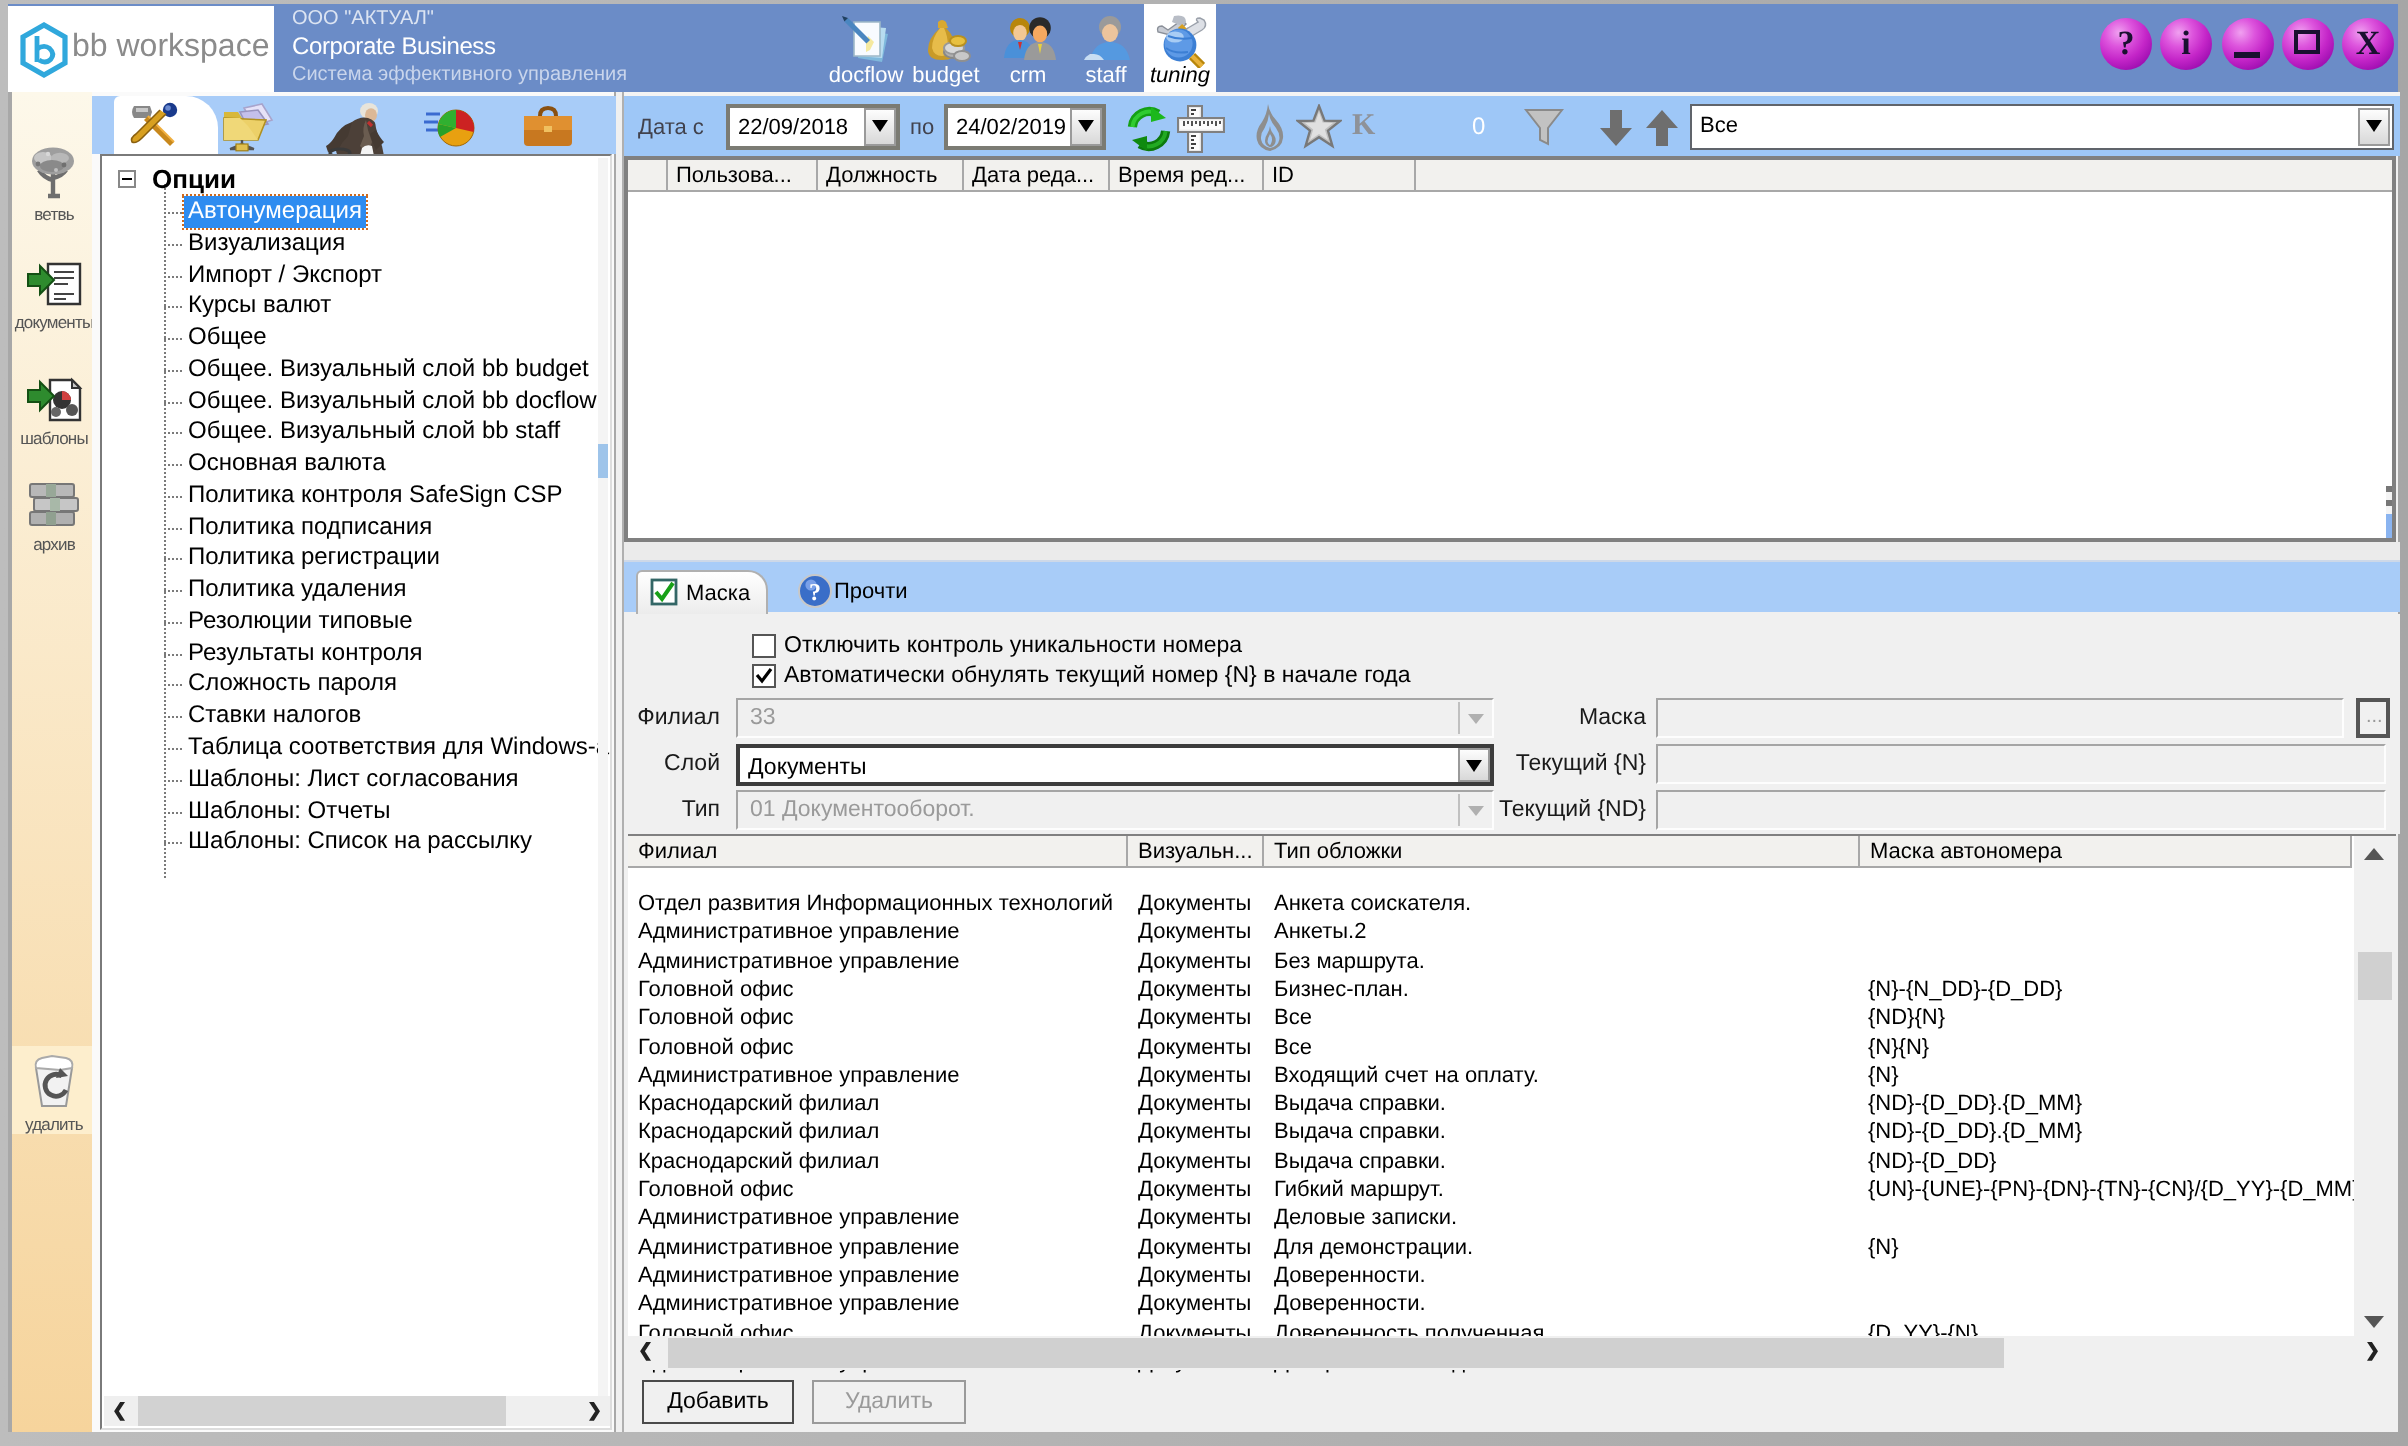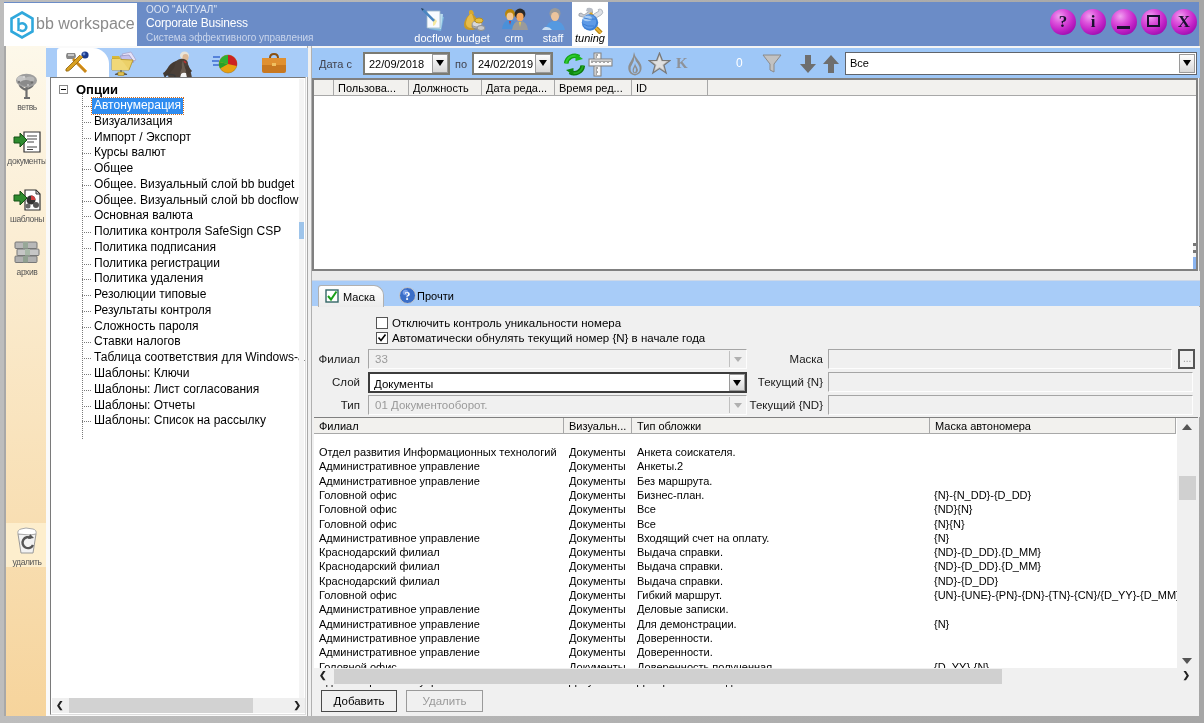--- a/index.html
+++ b/index.html
@@ -314,31 +314,31 @@
      <div id="tvline"></div>
      <div id="tree">
        <div class="troot"><span id="expander"></span>Опции</div>
        <div class="titem"><span class="tsel">Автонумерация</span></div>
        <div class="titem">Визуализация</div>
        <div class="titem">Импорт / Экспорт</div>
        <div class="titem">Курсы валют</div>
        <div class="titem">Общее</div>
        <div class="titem">Общее. Визуальный слой bb budget</div>
        <div class="titem">Общее. Визуальный слой bb docflow</div>
+       <div class="titem">Общее. Визуальный слой bb staff</div>
        <div class="titem">Основная валюта</div>
        <div class="titem">Политика контроля SafeSign CSP</div>
        <div class="titem">Политика подписания</div>
        <div class="titem">Политика регистрации</div>
        <div class="titem">Политика удаления</div>
        <div class="titem">Резолюции типовые</div>
        <div class="titem">Результаты контроля</div>
        <div class="titem">Сложность пароля</div>
        <div class="titem">Ставки налогов</div>
        <div class="titem">Таблица соответствия для Windows-авто</div>
-       <div class="titem">Шаблоны: Ключи</div>
        <div class="titem">Шаблоны: Лист согласования</div>
        <div class="titem">Шаблоны: Отчеты</div>
        <div class="titem">Шаблоны: Список на рассылку</div>
      </div>
      <div id="tvscroll">
           <div id="tvthumb"></div>
         </div>
      <div id="thscroll">
        <span class="harrow" style="left:4px">❮</span>
        <div id="ththumb"></div>

